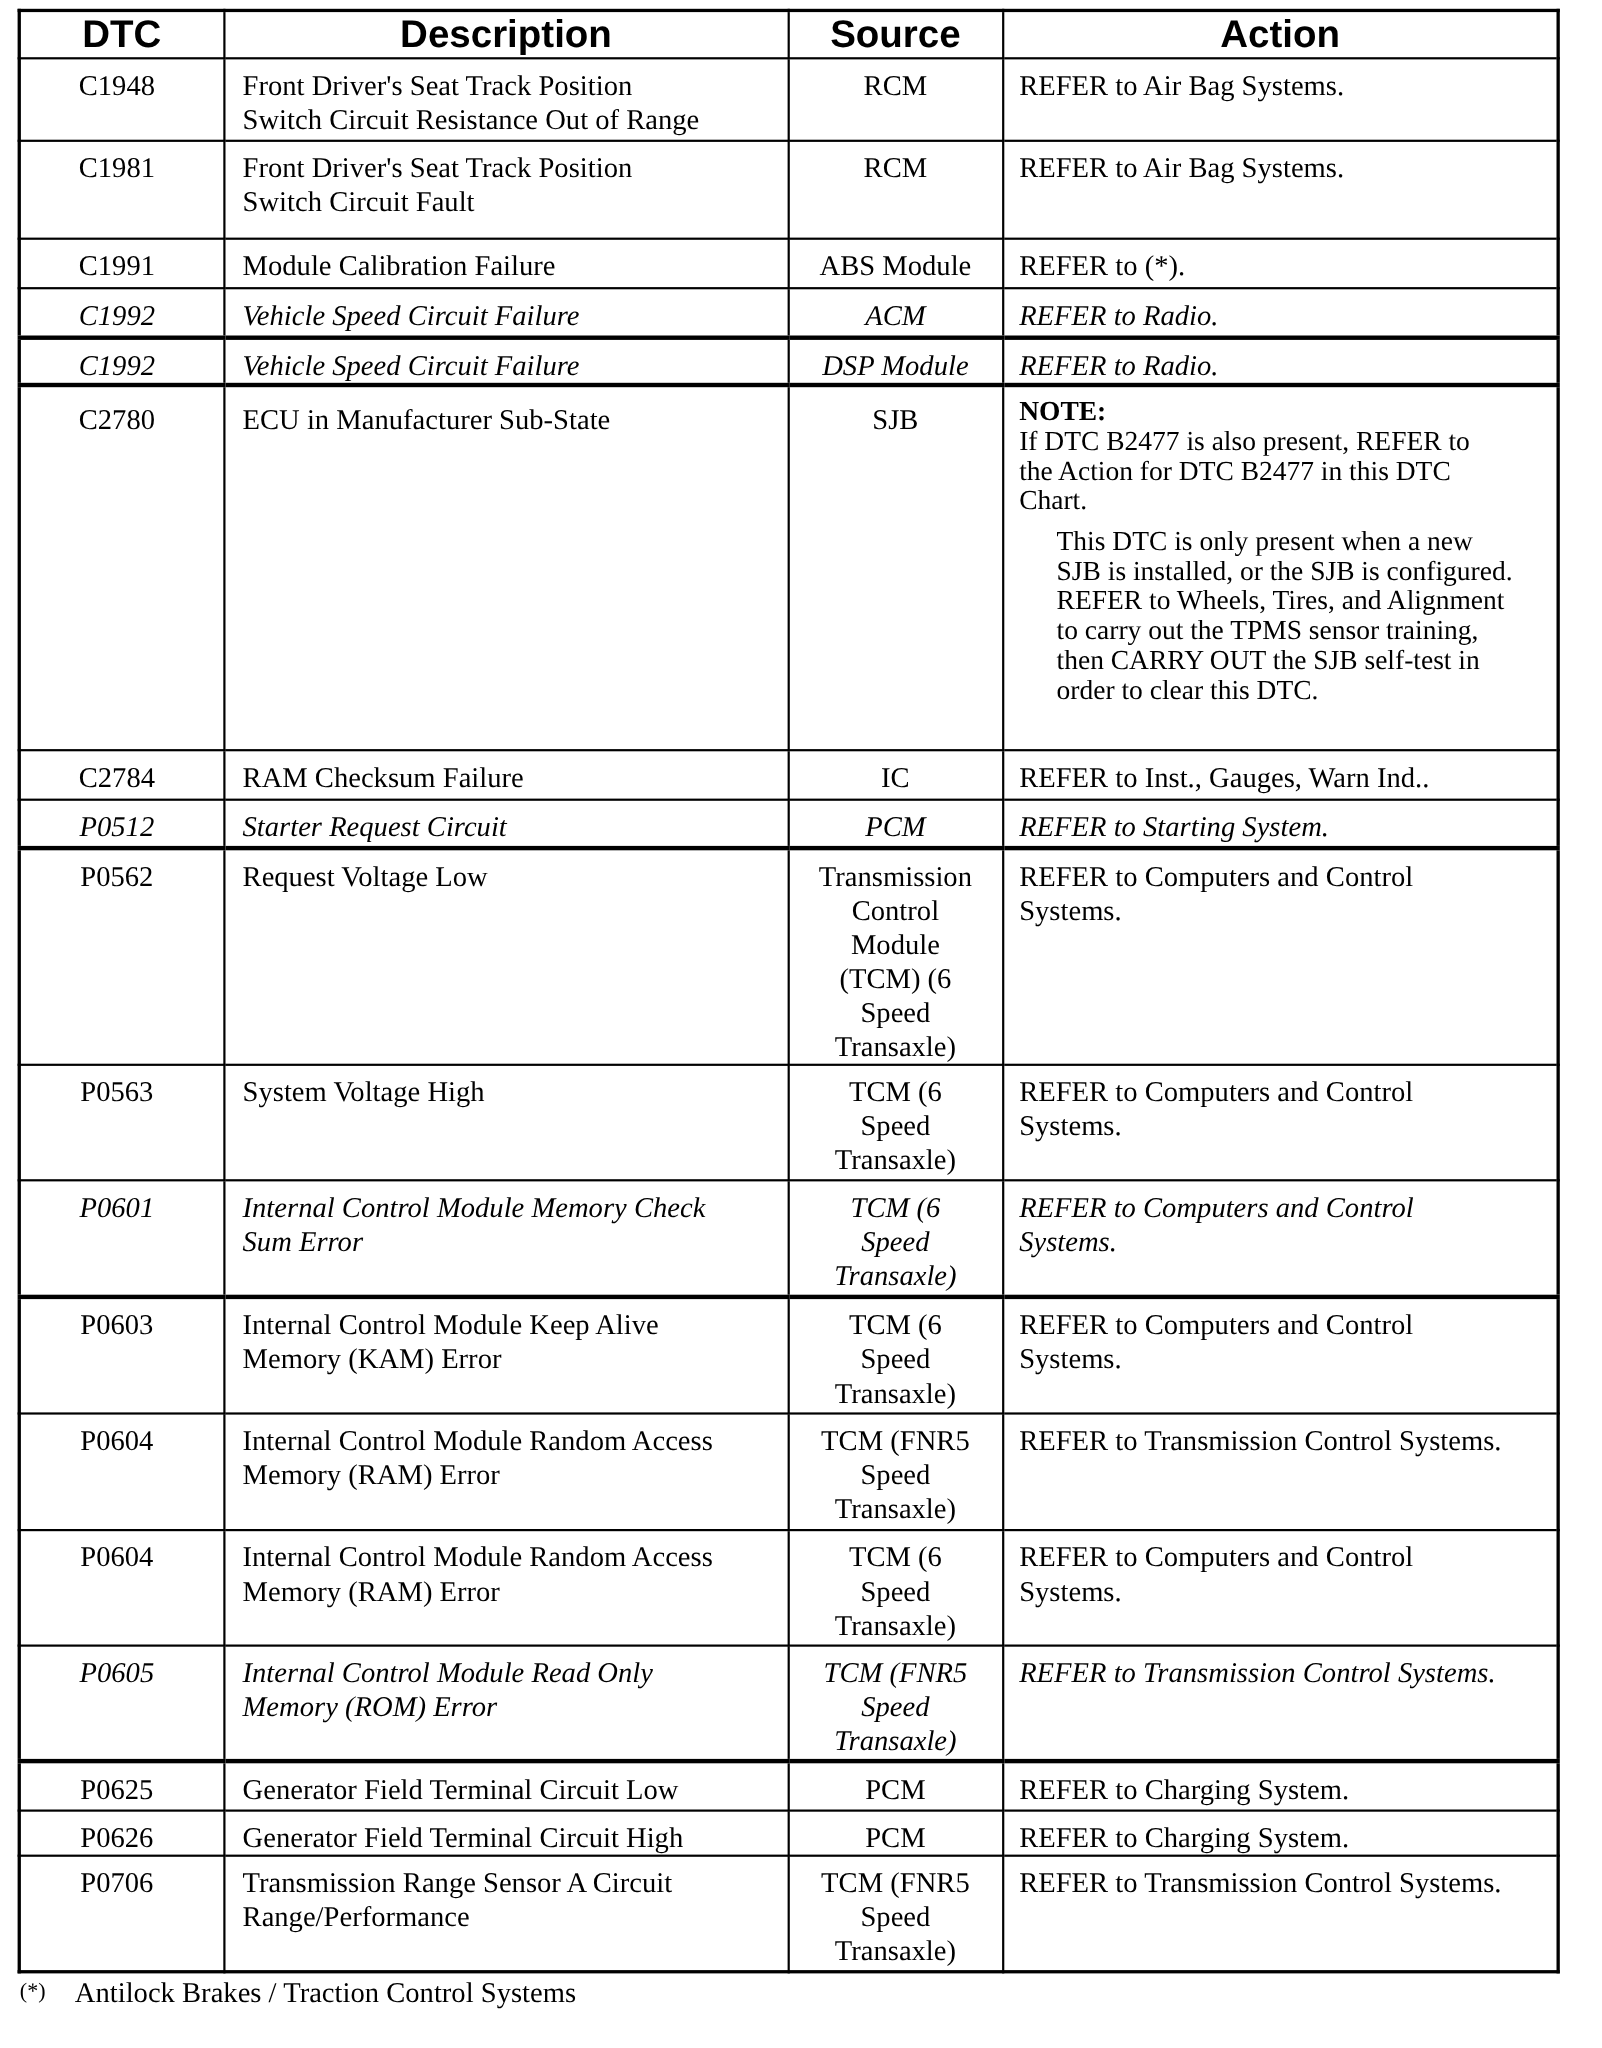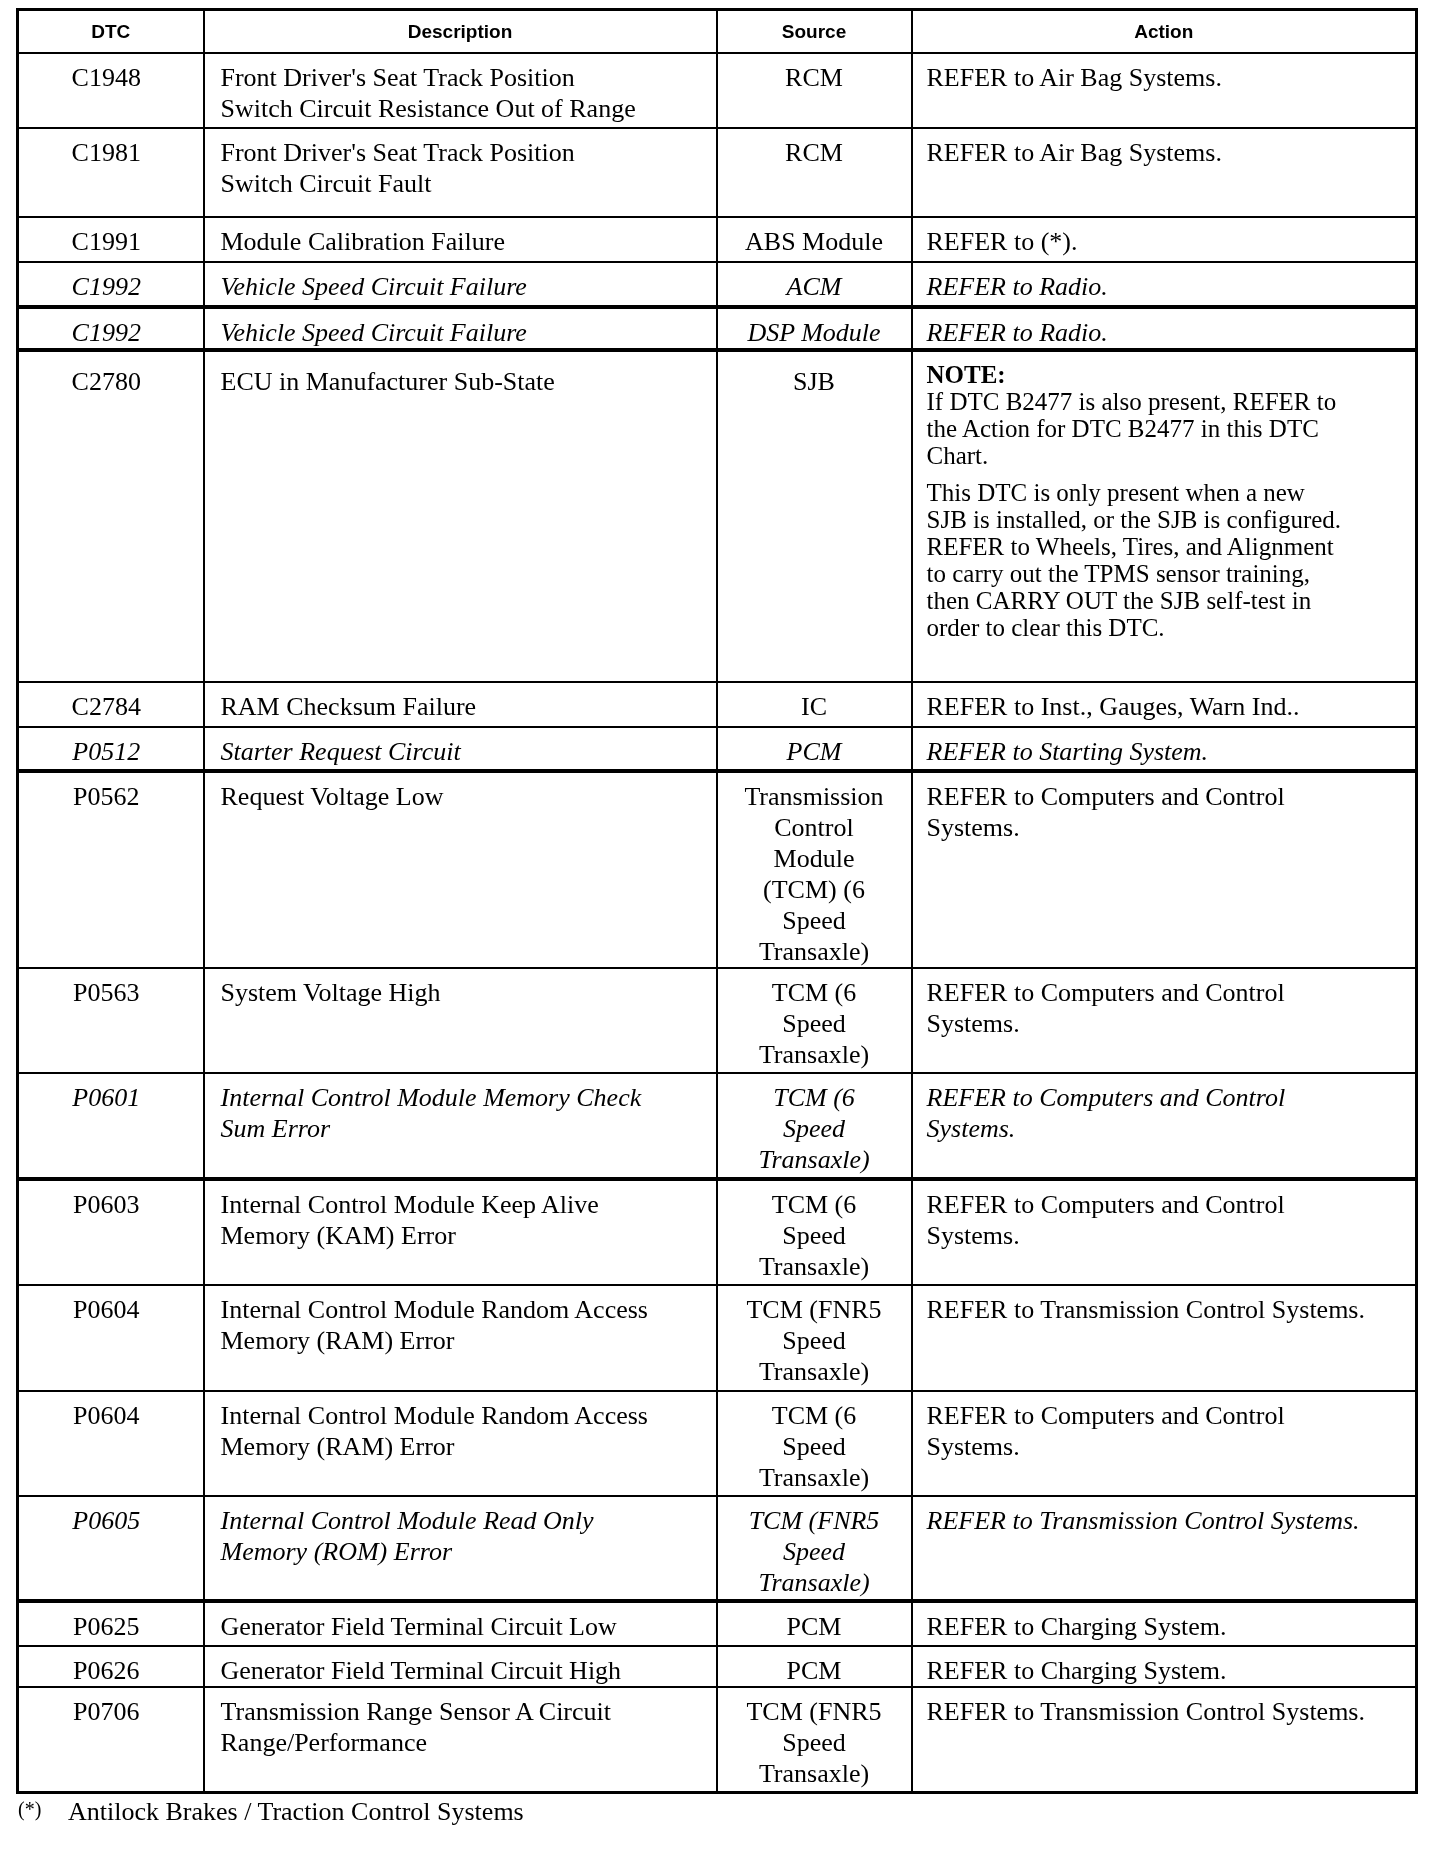--- a/index.html
+++ b/index.html
@@ -30,21 +30,21 @@
   .dtc-table col.c-act { width: 505px; }
 
   .dtc-table th, .dtc-table td {
     border: 2px solid #000;
     vertical-align: top;
     padding: 0;
   }
   .dtc-table th {
     font-family: "Liberation Sans", "DejaVu Sans", sans-serif;
     font-weight: bold;
-    font-size: 19px;
+    font-size: 35px;
     text-align: center;
     vertical-align: middle;
     height: 41px;
     letter-spacing: 0;
   }
   .dtc-table td {
     font-size: 26px;
     line-height: 31px;
   }
   .dtc-table tr.thick td { border-bottom-width: 4px; font-style: italic; }
@@ -73,21 +73,21 @@
     font-weight: bold;
     display: block;
     line-height: 26px;
     margin-top: 6px;
   }
   .note-para {
     display: block;
     line-height: 27px;
     margin-bottom: 10px;
   }
-  .note-para:last-child { margin-bottom: 0; }
+  .note-para:last-child { margin-bottom: 0; margin-left: 34px; }
 
   .wide-gap { line-height: 37px; }
 
   .footnote {
     position: absolute;
     left: 18px;
     top: 1797px;
     font-size: 26px;
     font-family: "Liberation Serif", "DejaVu Serif", serif;
     white-space: nowrap;

